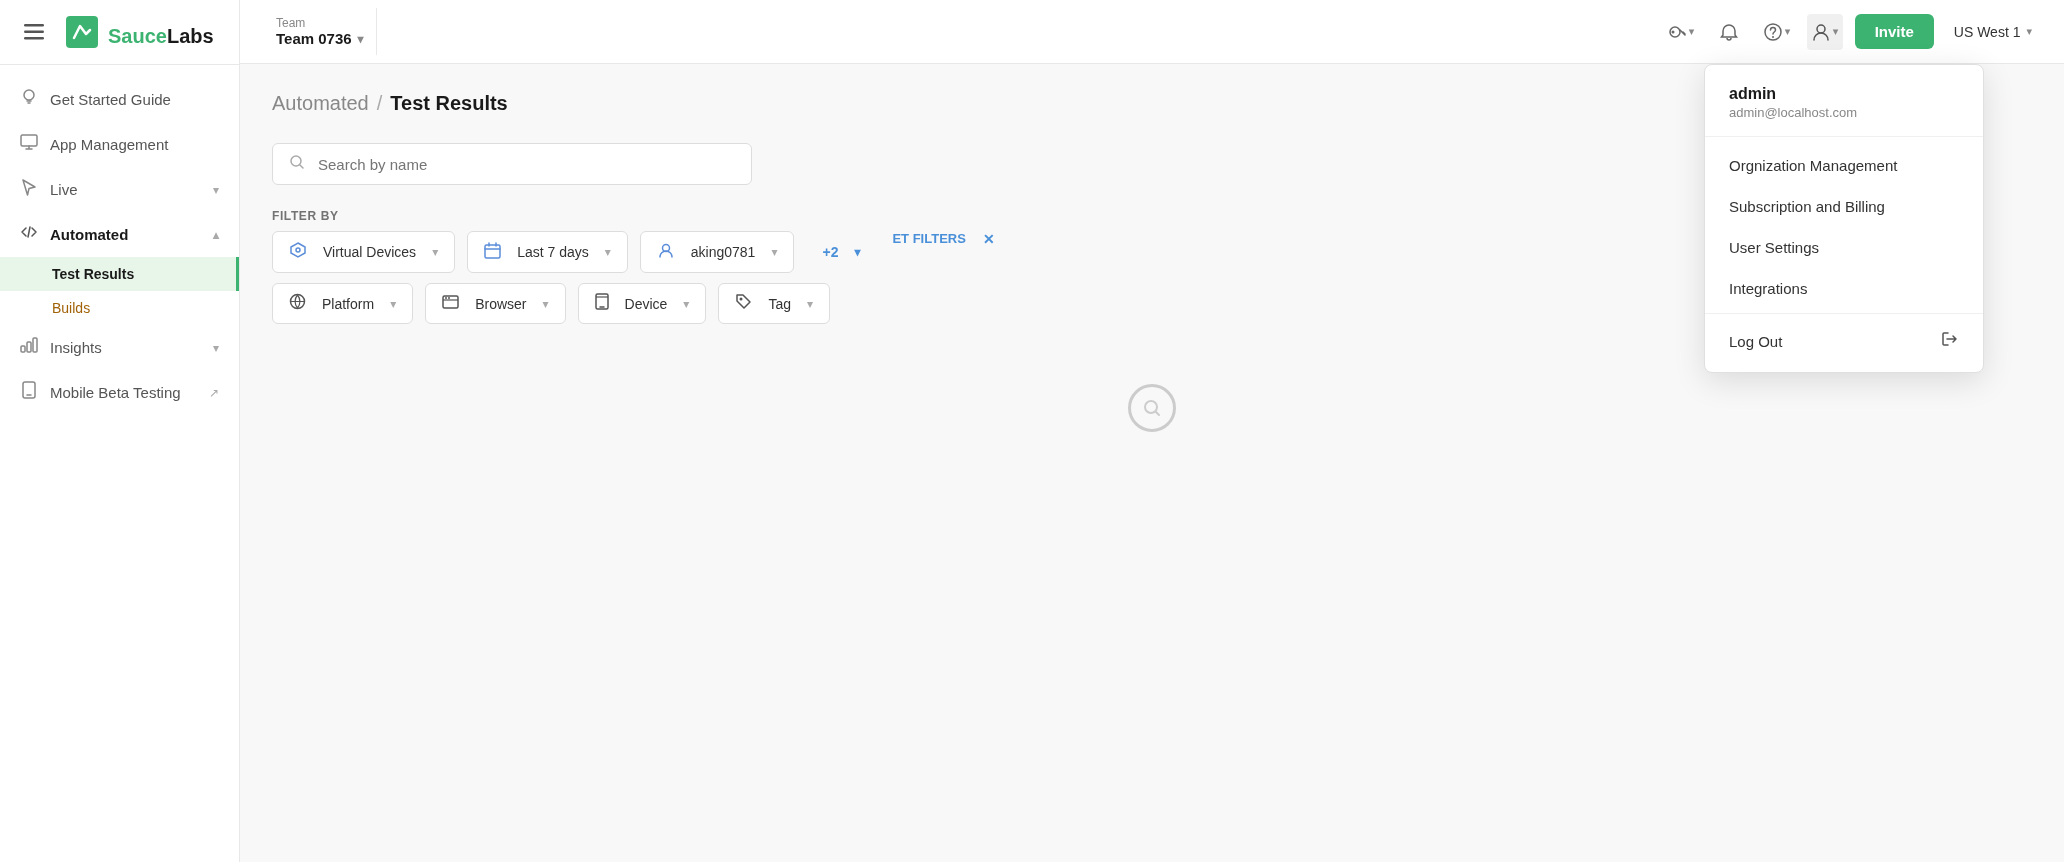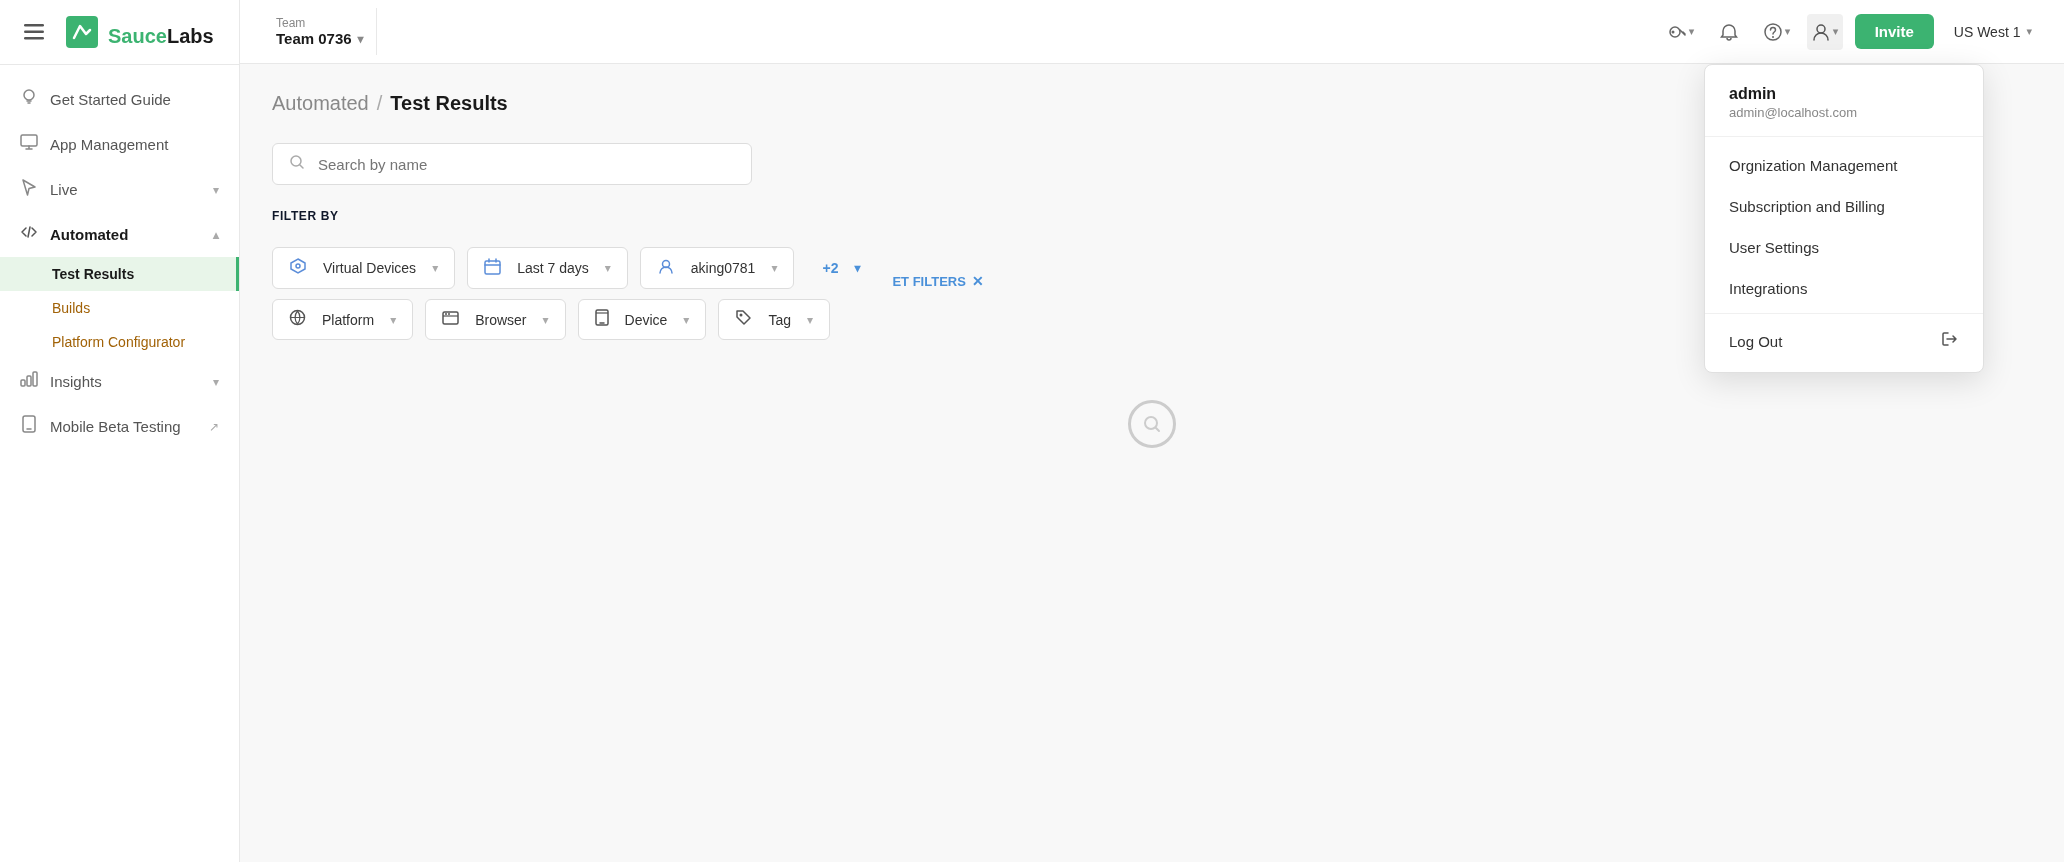--- a/index.html
+++ b/index.html
@@ -164,23 +164,23 @@
       color: #555;
       width: 100%;
       background: transparent;
     }
     .search-icon { color: #aaa; font-size: 16px; }
 
     
     .filter-label {
       font-size: 12px;
       font-weight: 700;
-      color: #0f172a;
+      color: #737373;
       letter-spacing: 0.05em;
-      margin-bottom: 24px;
+      margin-bottom: 8px;
     }
     .filter-row {
       display: flex;
       gap: 12px;
       flex-wrap: wrap;
       margin-bottom: 10px;
     }
     .filter-btn {
       display: flex;
       align-items: center;
@@ -193,22 +193,22 @@
       font-size: 14px;
       color: #333;
       font-weight: 500;
     }
     .filter-btn .f-icon { font-size: 16px; color: #5b8dd9; }
     .filter-btn .chevron { font-size: 12px; color: #aaa; }
 
     
     .reset-filters {
       display: flex;
-      align-items: flex-end;
-      gap: 6px;
+      align-items: flex-start;
+      gap: 17px;
       color: #4a90d9;
       font-size: 13px;
       font-weight: 600;
       cursor: pointer;
       margin-left: 4px;
     }
     .reset-filters .close-x { font-size: 14px; }
 
     
     .filter-row2 { margin-top: 2px; }
@@ -331,23 +331,20 @@
       <span class="chevron">▴</span>
     </div>
 
     <div class="nav-subitems">
       <div class="nav-subitem active">
         <span>Test Results</span>
       </div>
       <div class="nav-subitem">
         <span>Builds</span>
       </div>
-      <div class="nav-subitem">
-        <span>Platform Configurator</span>
-      </div>
     </div>
 
     <div class="nav-item">
       <span class="nav-icon">
         <svg width="18" height="18" viewBox="0 0 18 18" fill="none">
             <rect x="1" y="10" width="4" height="6" rx="1" stroke="#888" stroke-width="1.5"></rect>
             <rect x="7" y="6" width="4" height="10" rx="1" stroke="#888" stroke-width="1.5"></rect>
             <rect x="13" y="2" width="4" height="14" rx="1" stroke="#888" stroke-width="1.5"></rect>
           </svg>
       </span>

